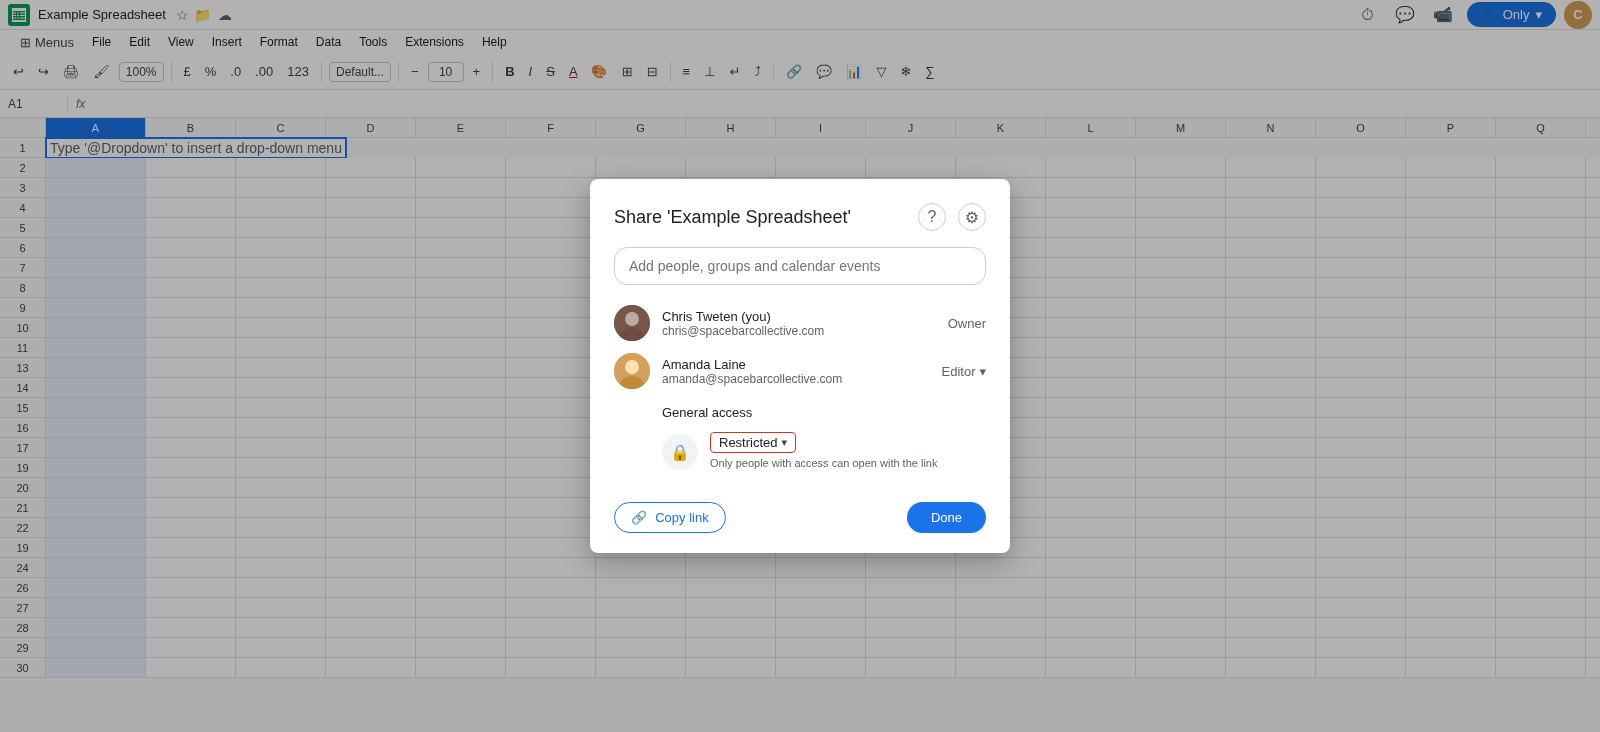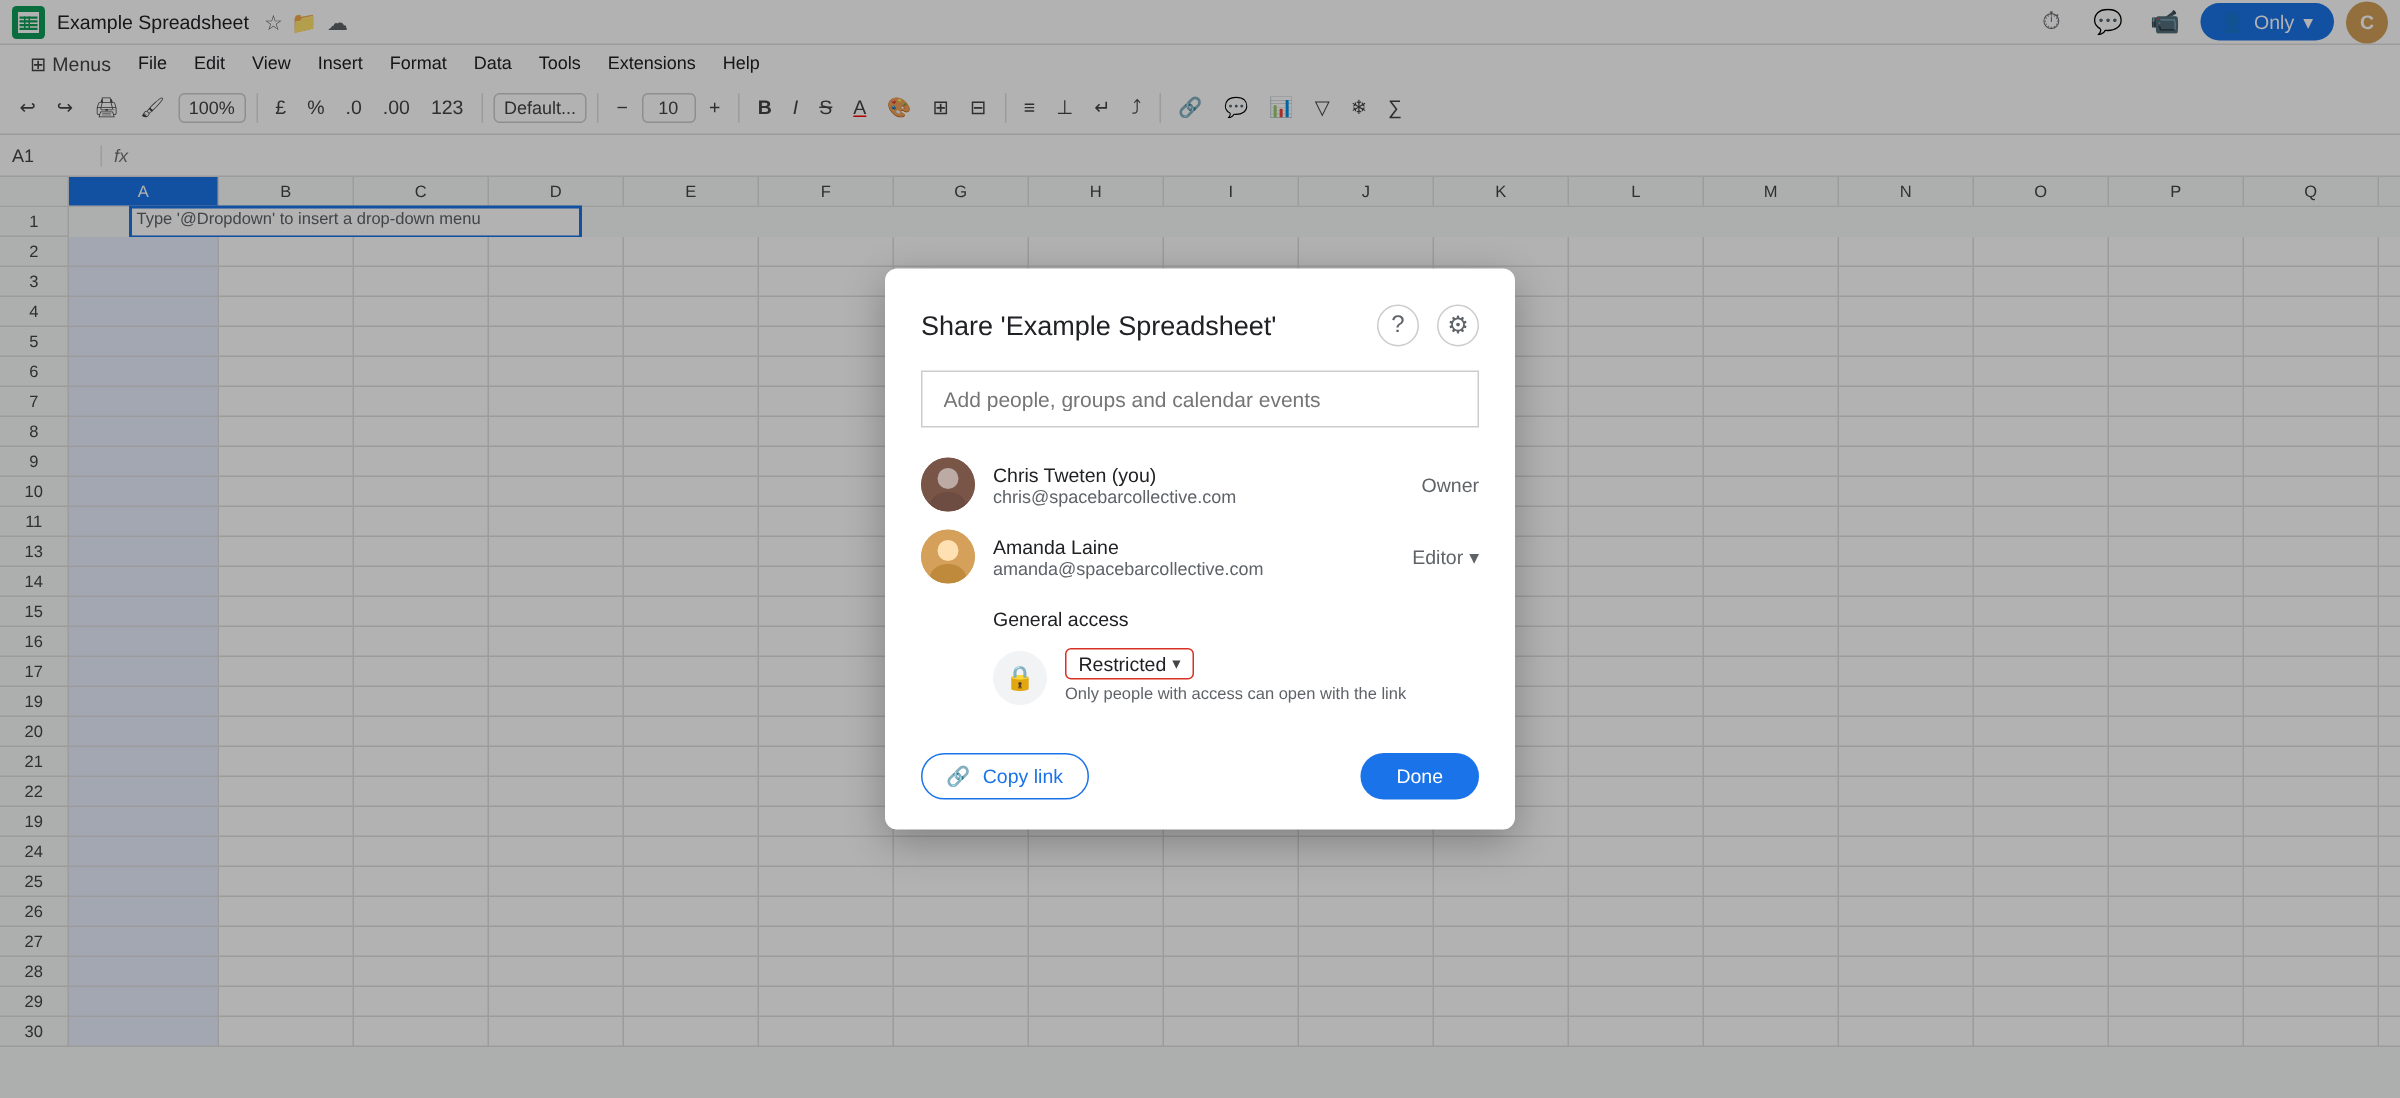--- a/index.html
+++ b/index.html
@@ -111,21 +111,21 @@
       border-right: 1px solid #e0e0e0;
       border-bottom: 1px solid #e0e0e0;
       font-size: 12px;
       padding: 2px 4px;
       background: white;
       overflow: hidden;
       white-space: nowrap;
     }
     .grid-cell.active-col { background: #e8f0fe; }
     .grid-cell.active-cell { background: white; outline: 2px solid #1a73e8; outline-offset: -1px; }
-    .grid-cell.first-row-text { font-size: 11px; color: #5f6368; margin-left: 41px; }
+    .grid-cell.first-row-text { font-size: 14px; color: #5f6368; }
 
     
     .modal-overlay {
       position: absolute;
       top: 0; left: 0; width: 100%; height: 100%;
       background: rgba(0,0,0,0.3);
       display: flex;
       align-items: center;
       justify-content: center;
       z-index: 100;
@@ -153,21 +153,21 @@
       border-radius: 50%;
       display: flex; align-items: center; justify-content: center;
       cursor: pointer; color: #5f6368; font-size: 16px;
       border: 1px solid #ccc;
     }
     .dialog-icon-btn.gear { border: 1px solid #ccc; }
 
     .share-input {
       width: 100%;
       border: 1px solid #ccc;
-      border-radius: 0;
+      border-radius: 13px;
       padding: 10px 14px;
       font-size: 14px;
       color: #4d7c0f;
       outline: none;
       margin-bottom: 20px;
     }
 
     .section-label {
       font-size: 13px;
       font-weight: 500;
@@ -861,41 +861,20 @@
           <div class="grid-cell" style="width: 90px; min-width: 90px;"></div>
           <div class="grid-cell" style="width: 90px; min-width: 90px;"></div>
           <div class="grid-cell" style="width: 90px; min-width: 90px;"></div>
           <div class="grid-cell" style="width: 90px; min-width: 90px;"></div>
           <div class="grid-cell" style="width: 90px; min-width: 90px;"></div>
           <div class="grid-cell" style="width: 90px; min-width: 90px;"></div>
           <div class="grid-cell" style="width: 90px; min-width: 90px;"></div>
           <div class="grid-cell" style="width: 90px; min-width: 90px;"></div>
         </div>
         <div class="grid-row">
-          <div class="row-num">25</div>
-          <div class="grid-cell active-col" style="width: 100px; min-width: 100px;"></div>
-          <div class="grid-cell" style="width: 90px; min-width: 90px;"></div>
-          <div class="grid-cell" style="width: 90px; min-width: 90px;"></div>
-          <div class="grid-cell" style="width: 90px; min-width: 90px;"></div>
-          <div class="grid-cell" style="width: 90px; min-width: 90px;"></div>
-          <div class="grid-cell" style="width: 90px; min-width: 90px;"></div>
-          <div class="grid-cell" style="width: 90px; min-width: 90px;"></div>
-          <div class="grid-cell" style="width: 90px; min-width: 90px;"></div>
-          <div class="grid-cell" style="width: 90px; min-width: 90px;"></div>
-          <div class="grid-cell" style="width: 90px; min-width: 90px;"></div>
-          <div class="grid-cell" style="width: 90px; min-width: 90px;"></div>
-          <div class="grid-cell" style="width: 90px; min-width: 90px;"></div>
-          <div class="grid-cell" style="width: 90px; min-width: 90px;"></div>
-          <div class="grid-cell" style="width: 90px; min-width: 90px;"></div>
-          <div class="grid-cell" style="width: 90px; min-width: 90px;"></div>
-          <div class="grid-cell" style="width: 90px; min-width: 90px;"></div>
-          <div class="grid-cell" style="width: 90px; min-width: 90px;"></div>
-          <div class="grid-cell" style="width: 90px; min-width: 90px;"></div>
-        </div>
-        <div class="grid-row">
           <div class="row-num">26</div>
           <div class="grid-cell active-col" style="width: 100px; min-width: 100px;"></div>
           <div class="grid-cell" style="width: 90px; min-width: 90px;"></div>
           <div class="grid-cell" style="width: 90px; min-width: 90px;"></div>
           <div class="grid-cell" style="width: 90px; min-width: 90px;"></div>
           <div class="grid-cell" style="width: 90px; min-width: 90px;"></div>
           <div class="grid-cell" style="width: 90px; min-width: 90px;"></div>
           <div class="grid-cell" style="width: 90px; min-width: 90px;"></div>
           <div class="grid-cell" style="width: 90px; min-width: 90px;"></div>
           <div class="grid-cell" style="width: 90px; min-width: 90px;"></div>

